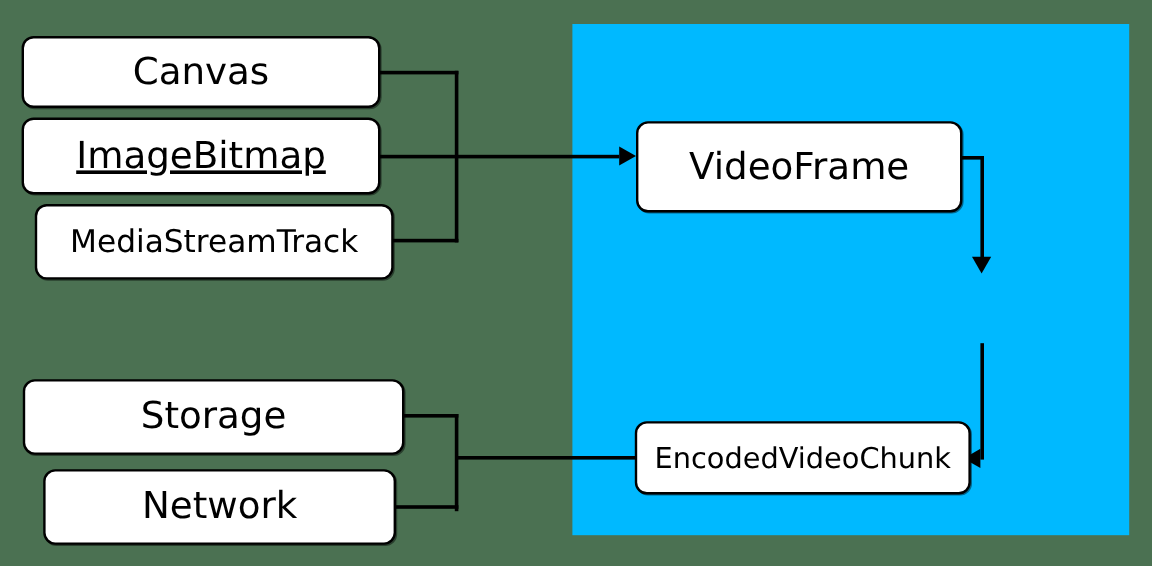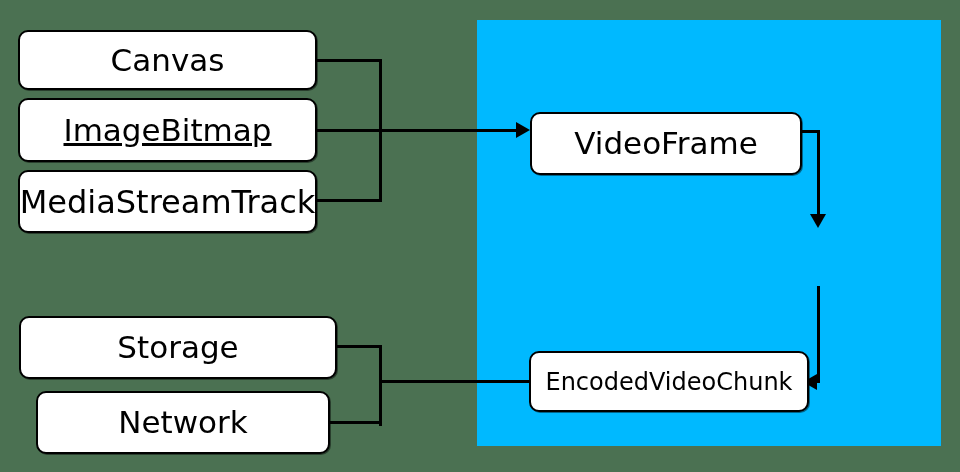--- a/index.html
+++ b/index.html
@@ -33,21 +33,21 @@
     color: #000;
     font-size: 31px;
     line-height: 1;
     white-space: nowrap;
   }
   .node.encoder {
     background: var(--encoder-fill, #D6E3F5);
     border-radius: 0;
     font-size: 28px;
   }
-  .fs26 { font-size: 32px; }
+  .fs26 { font-size: 26px; margin-left: 11px; }
   .fs24 { font-size: 24px; }
 
   
   .hline, .vline {
     position: absolute;
     background: var(--line, #000);
   }
   .hline { height: 3px; }
   .vline { width: 3px; }
 
@@ -98,21 +98,21 @@
   <div class="arr arr-left" style="left:311px; top:339px;"></div>
   <div class="hline" style="left:325px; top:421px; width:57px;"></div>
   <div class="arr arr-left" style="left:311px; top:415px;"></div>
 
   <div class="node" style="left:18px; top:30px; width:299px; height:60px;">Canvas</div>
 
   <div class="node" style="left:18px; top:98px; width:299px; height:64px;text-decoration:underline;">ImageBitmap</div>
 
   <div class="node fs26" style="left:18px; top:170px; width:299px; height:63px;">MediaStreamTrack</div>
 
-  <div class="node" style="left:530px; top:112px; width:272px; height:63px;text-align:right;">VideoFrame</div>
+  <div class="node" style="left:530px; top:101px; width:272px; height:76px;text-align:right;">VideoFrame</div>
 
 
   <div class="node fs24" style="left:529px; top:351px; width:280px; height:61px;">EncodedVideoChunk</div>
 
   <div class="node" style="left:19px; top:316px; width:318px; height:63px;">Storage</div>
 
   <div class="node" style="left:36px; top:391px; width:294px; height:63px;">Network</div>
 
 </div>
 

